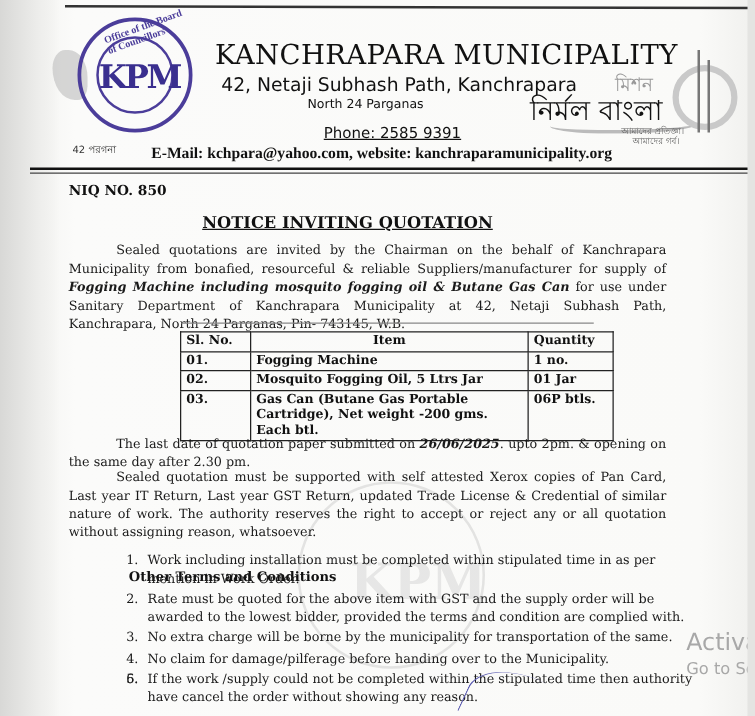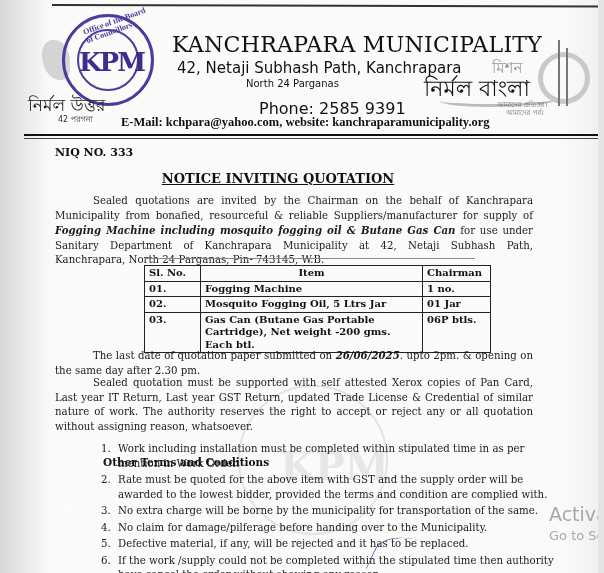--- a/index.html
+++ b/index.html
@@ -55,21 +55,21 @@
   .org-title {
     position:absolute; left:172px; top:32px; font-size:22px; font-weight:normal;
     font-family:"DejaVu Serif", serif; letter-spacing:0.3px; color:#111;
     white-space:nowrap;
   }
   .addr-line {
     position:absolute; font-family:"DejaVu Sans", sans-serif; color:#111; white-space:nowrap;
   }
   .addr1 { left:177px; top:59px; font-size:15px; }
   .addr2 { left:246px; top:78px; font-size:10px; }
-  .phone { left:259px; top:99px; font-size:16px; }
+  .phone { left:259px; top:99px; font-size:12px;text-decoration:underline; }
   .email-line {
     position:absolute; left:121px; top:115px; font-size:12.5px; font-weight:bold;
     font-family:Liberation Serif, serif; white-space:nowrap;
   }
   .rule-double {
     position:absolute; left:24px; top:134px; width:580px; height:5px;
     border-top:2px solid #111; border-bottom:1px solid #444; box-sizing:border-box;
   }
   
   .nb-circle {
@@ -160,54 +160,53 @@
   <div class="left-shadow"></div>
   <div class="top-rule"></div>
 
   <div class="leaf-deco"></div>
   <div class="seal">
     <div class="seal-inner">
       <div class="seal-kpm">KPM</div>
     </div>
     <span class="seal-ring-text" style="left:18px;top:-1px;transform:rotate(-20deg);">Office of the Board of Councillors</span>
   </div>
-  <div class="left-bengali">নির্মল উত্তর</div>
   <div class="left-bengali-small">42 পরগনা</div>
 
   <div class="org-title">KANCHRAPARA MUNICIPALITY</div>
   <div class="addr-line addr1">42, Netaji Subhash Path, Kanchrapara</div>
   <div class="addr-line addr2">North 24 Parganas</div>
   <div class="addr-line phone">Phone: 2585 9391</div>
   <div class="email-line">E-Mail: kchpara@yahoo.com, website: kanchraparamunicipality.org</div>
 
   <div class="nb-swoosh"></div>
   <div class="nb-circle"></div>
   <div class="nb-pole" style="left:558px;top:40px;height:66px;"></div>
   <div class="nb-pole" style="left:566px;top:48px;height:58px;"></div>
   <div class="nb-mission">মিশন</div>
   <div class="nb-title">নির্মল বাংলা</div>
   <div class="nb-tag1">আমাদের প্রতিজ্ঞা।</div>
   <div class="nb-tag2">আমাদের গর্ব।</div>
 
   <div class="rule-double"></div>
 
-  <div class="meta niq">NIQ NO. 333</div>
+  <div class="meta niq">NIQ NO. 850</div>
 
   <div class="notice-title">NOTICE INVITING QUOTATION</div>
 
   <div class="para p1 indent"><span>Sealed quotations are invited by the Chairman on the behalf of Kanchrapara Municipality from bonafied, resourceful &amp; reliable Suppliers/manufacturer for supply of </span><b>Fogging Machine including mosquito fogging oil &amp; Butane Gas Can</b><span> for use under Sanitary Department of Kanchrapara Municipality at 42, Netaji Subhash Path, Kanchrapara, North 24 Parganas, Pin- 743145, W.B.</span></div>
 
   <div class="faint-line"></div>
 
   <table class="items">
     <thead>
       <tr>
         <th class="col-sl">Sl. No.</th>
         <th class="col-item c">Item</th>
-        <th class="col-qty">Chairman</th>
+        <th class="col-qty">Quantity</th>
       </tr>
     </thead>
     <tbody>
       <tr>
         <td>01.</td>
         <td>Fogging Machine</td>
         <td>1 no.</td>
       </tr>
       <tr>
         <td>02.</td>
@@ -229,21 +228,21 @@
 
   <div class="para p3 indent">Sealed quotation must be supported with self attested Xerox copies of Pan Card, Last year  IT Return, Last year GST Return, updated Trade License &amp; Credential of similar nature of work. The authority reserves the right to accept or reject any or all quotation without assigning reason, whatsoever.</div>
 
   <div class="terms-head">Other Terms and Conditions</div>
 
   <ol class="terms">
     <li><span class="num">1.</span><span>Work including installation must be completed within stipulated time in as per mention in Work Order.</span></li>
     <li><span class="num">2.</span><span>Rate must be quoted for the above item with GST and the supply order will be awarded to the lowest bidder, provided the terms and condition are complied with.</span></li>
     <li><span class="num">3.</span><span>No extra charge will be borne by the municipality for transportation of the same.</span></li>
     <li><span class="num">4.</span><span>No claim for damage/pilferage before handing over to the Municipality.</span></li>
-    <li><span class="num">5.</span><span>Defective material, if any, will be rejected and it has to be replaced.</span></li>
+    <li><span class="num">5.</span></li>
     <li><span class="num">6.</span><span>If the work /supply could not be completed within the stipulated time then authority have cancel the order without showing any reason.</span></li>
   </ol>
 
   <div class="signature"></div>
 
   <div class="activate">Activa</div>
   <div class="goto">Go to Se</div>
   <div class="right-edge"></div>
 </div>
 

